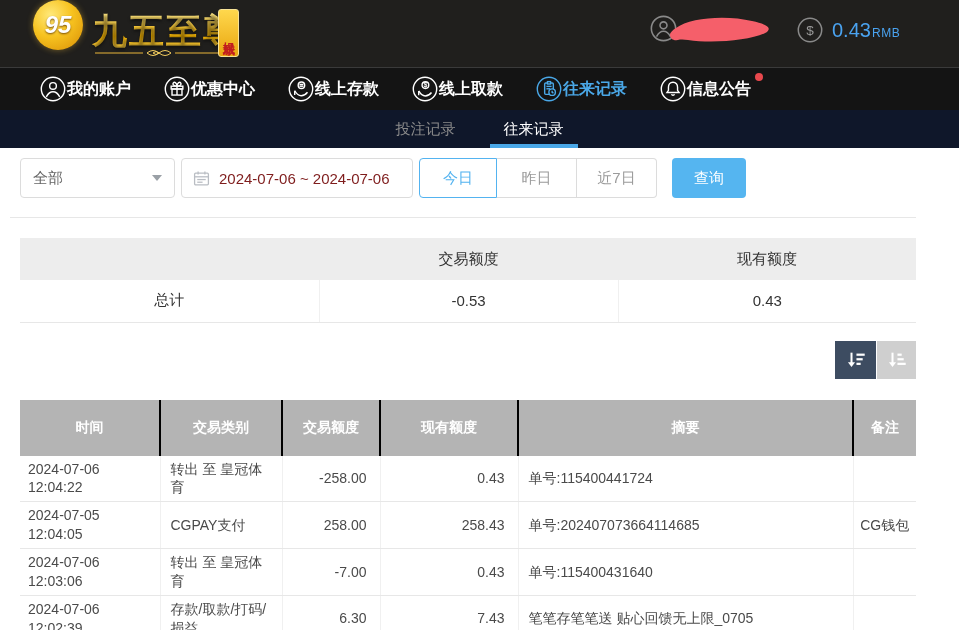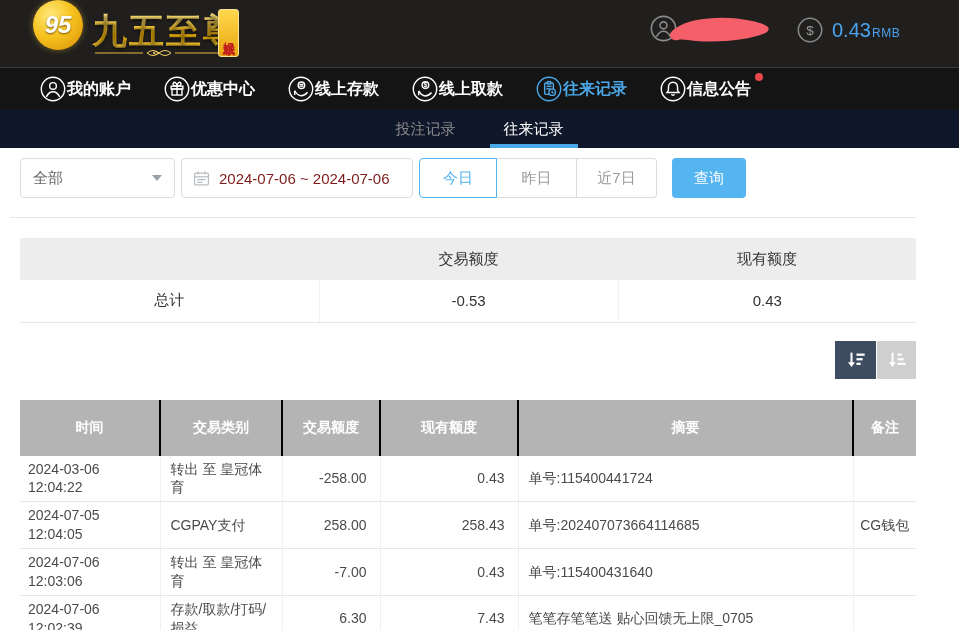--- a/index.html
+++ b/index.html
@@ -275,21 +275,21 @@
         <th>时间</th>
         <th>交易类别</th>
         <th>交易额度</th>
         <th>现有额度</th>
         <th>摘要</th>
         <th>备注</th>
       </tr>
     </thead>
     <tbody>
         <tr>
-          <td>2024-03-06 12:04:22</td>
+          <td>2024-07-06 12:04:22</td>
           <td>转出 至 皇冠体育</td>
           <td>-258.00</td>
           <td>0.43</td>
           <td>单号:115400441724</td>
           <td></td>
         </tr>
         <tr>
           <td>2024-07-05 12:04:05</td>
           <td>CGPAY支付</td>
           <td>258.00</td>

